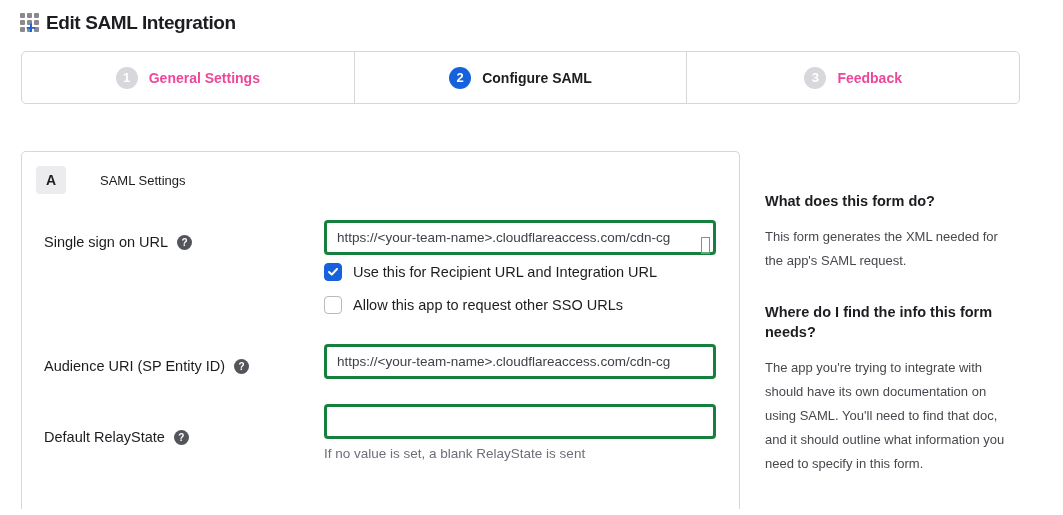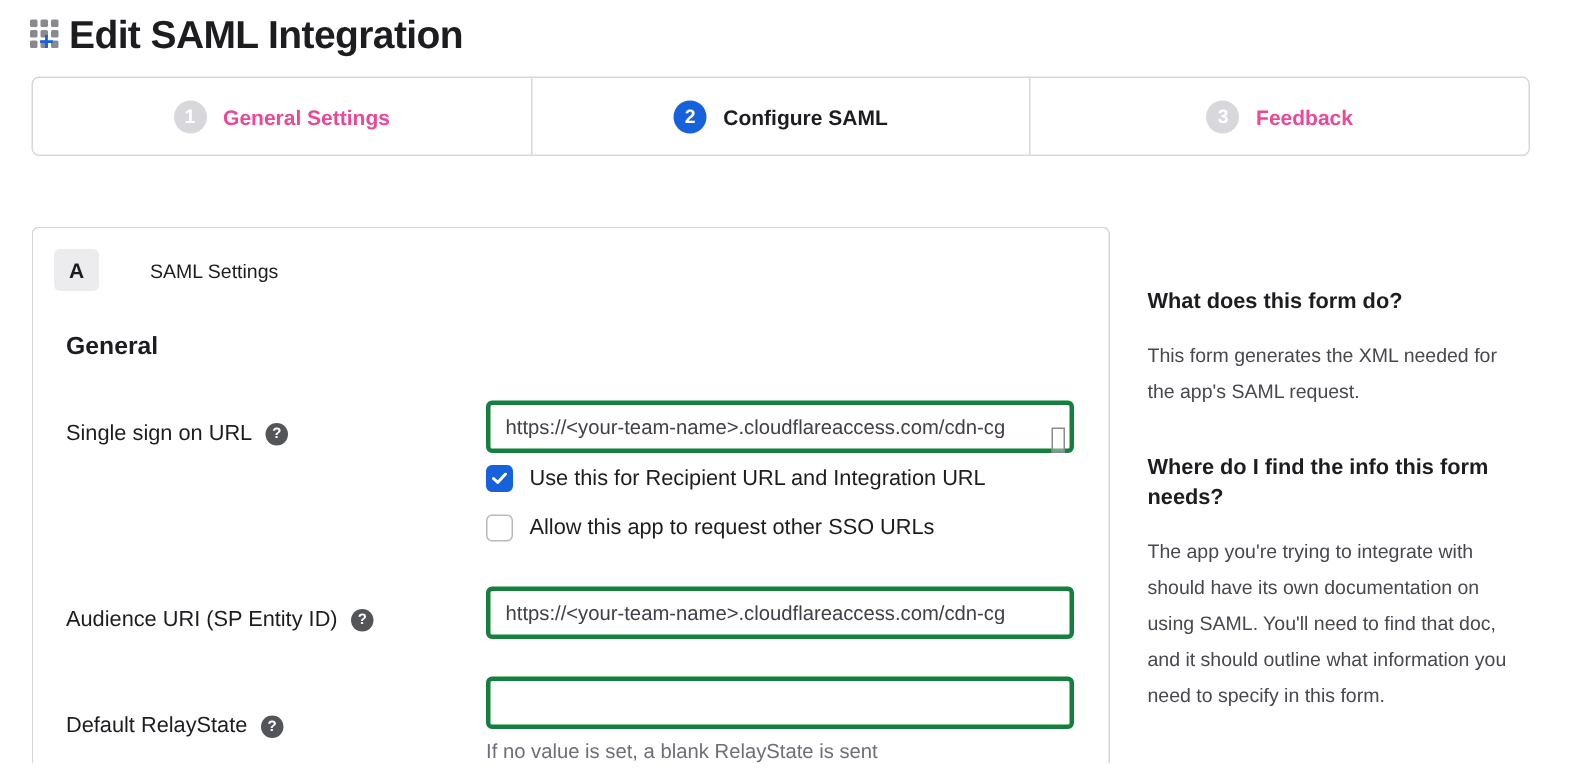--- a/index.html
+++ b/index.html
@@ -13,21 +13,21 @@
   }
 
   
   .page-header { display: flex; align-items: center; padding: 8px 0 0 20px; height: 38px; }
   .app-icon { position: relative; width: 24px; height: 24px; margin-right: 2px; flex: 0 0 auto; }
   .app-icon .grid { position: absolute; top: 2px; left: 0; display: grid;
     grid-template-columns: repeat(3, 5px); grid-template-rows: repeat(3, 5px); gap: 2px; }
   .app-icon .grid i { background: #8a8a8e; border-radius: 1px; }
   .app-icon .plus { position: absolute; left: 6px; top: 8px; color: #1662dd;
     font-size: 17px; font-weight: 700; line-height: 17px; }
-  .page-title { font-size: 26px; font-weight: 700; letter-spacing: -0.4px; margin: 0; }
+  .page-title { font-size: 19px; font-weight: 700; letter-spacing: -0.4px; margin: 0; }
 
   
   .steps { margin: 13px 43px 0 21px; display: flex; height: 53px;
     border: 1px solid #d7d7da; border-radius: 5px; background: #fff; }
   .step { flex: 1; display: flex; align-items: center; justify-content: center; gap: 11px; cursor: default; }
   .step + .step { border-left: 1px solid #d7d7da; }
   .step-circle { width: 22px; height: 22px; border-radius: 50%; background: #d8d8dc;
     color: #fff; font-size: 13px; font-weight: 700; display: flex; align-items: center; justify-content: center; }
   .step.active .step-circle { background: #1662dd; }
   .step-label { font-size: 14px; font-weight: 700; color: #ec4899; }
@@ -116,21 +116,20 @@
 </div>
 
 <div class="content">
 
   <div class="form-panel">
     <div class="panel-header">
       <span class="badge-a">A</span>
       <span class="panel-title">SAML Settings</span>
     </div>
 
-    <div class="group-heading">General</div>
 
     <div class="field-row row-sso">
       <div class="label-col">
         <span class="field-label">Single sign on URL</span>
         <span class="help-icon">?</span>
       </div>
       <div class="input-col">
         <span class="input-wrap">
           <input class="text-input" type="text" value="https://&lt;your-team-name&gt;.cloudflareaccess.com/cdn-cg" style="">
           <span class="text-caret"></span>

